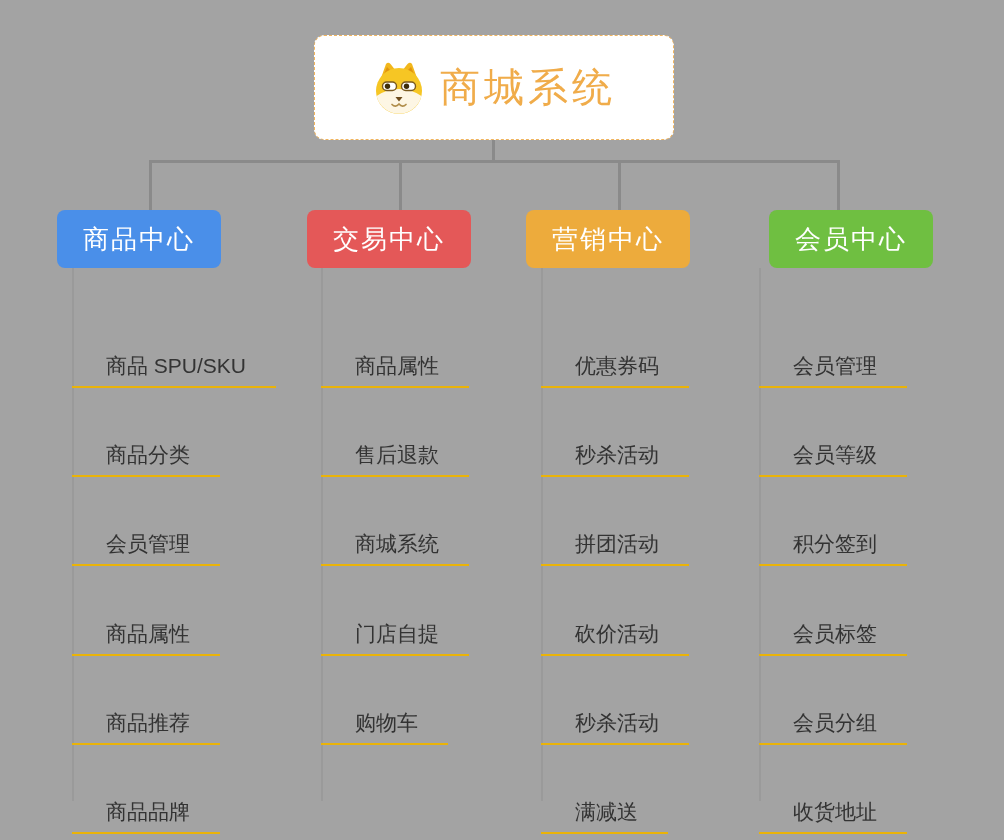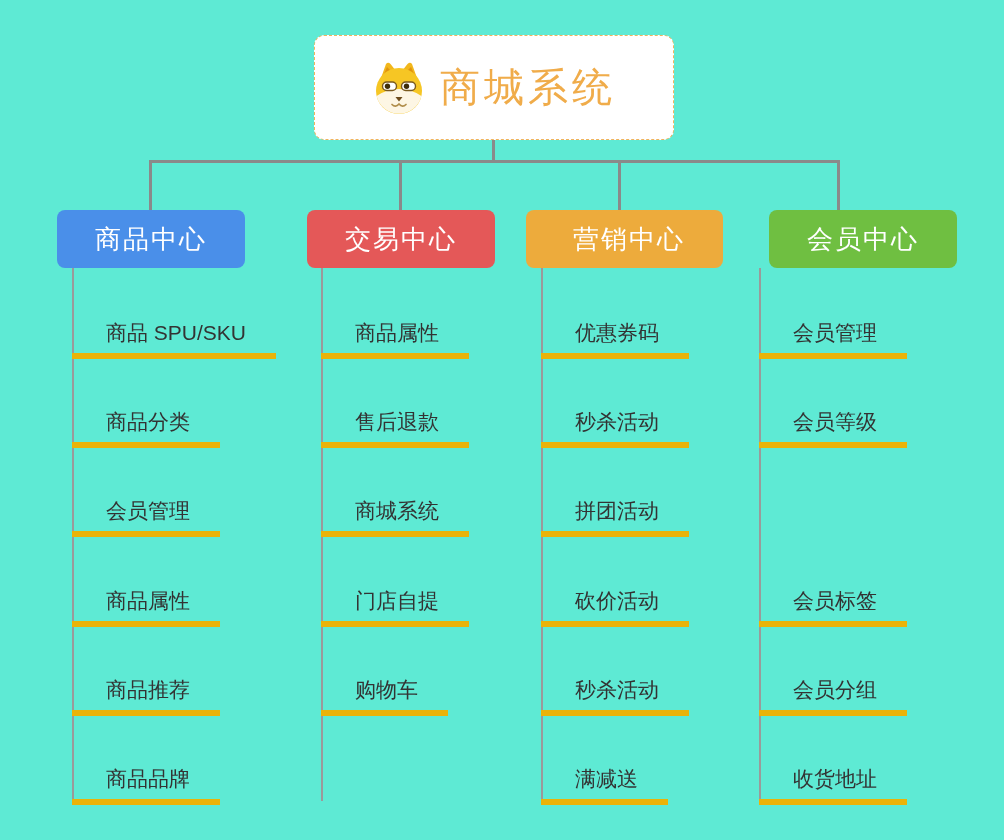--- a/index.html
+++ b/index.html
@@ -4,21 +4,21 @@
 <style>
   html, body { margin: 0; padding: 0; }
   body {
     font-family: "Liberation Sans", "DejaVu Sans", sans-serif;
     background: #f7f8f8;
   }
   .canvas {
     position: relative;
     width: 1004px;
     height: 840px;
-    background: #5eead4;
+    background: #a3a3a3;
     overflow: hidden;
   }
 
   
   .root-node {
     position: absolute;
     left: 314px; top: 35px;
     width: 360px; height: 105px;
     background: #ffffff;
     border: 1px dashed #f0b45e;
@@ -47,21 +47,21 @@
   .drop        { top: 160px; width: 3px; height: 50px; }
   .drop-0 { left: 149px; }
   .drop-1 { left: 399px; }
   .drop-2 { left: 618px; }
   .drop-3 { left: 837px; }
 
   
   .branch-node {
     position: absolute;
     top: 210px;
-    width: 188px; height: 58px;
+    width: 164px; height: 58px;
     border-radius: 8px;
     display: flex;
     align-items: center;
     justify-content: center;
     color: #ffffff;
     font-size: 26px;
     letter-spacing: 2px;
     white-space: nowrap;
     cursor: default;
   }
@@ -88,21 +88,22 @@
     background: #9a9a9a;
   }
   .leaf {
     position: absolute;
     left: 0;
     white-space: nowrap;
     font-size: 21px;
     line-height: 27px;
     color: #333333;
     padding: 0 30px 7px 34px;
-    border-bottom: 6px solid #eab308;
+    border-bottom: 2px solid #eab308;
+    margin-top: 33px;
   }
   .leaf-row-0 { top: 51px; }
   .leaf-row-1 { top: 140px; }
   .leaf-row-2 { top: 229px; }
   .leaf-row-3 { top: 319px; }
   .leaf-row-4 { top: 408px; }
   .leaf-row-5 { top: 497px; }
 </style>
 </head>
 <body>
@@ -133,21 +134,21 @@
   <div class="line drop drop-1"></div>
   <div class="line drop drop-2"></div>
   <div class="line drop drop-3"></div>
 
   <div class="branch-node branch-pos-0" style="background: rgb(74, 143, 233);">
     <span>商品中心</span>
   </div>
   <div class="branch-node branch-pos-1" style="background: rgb(228, 88, 88);">
     <span>交易中心</span>
   </div>
-  <div class="branch-node branch-pos-2" style="background: rgb(237, 171, 60); padding-left: 9px;">
+  <div class="branch-node branch-pos-2" style="background: rgb(237, 171, 60);">
     <span>营销中心</span>
   </div>
   <div class="branch-node branch-pos-3" style="background: rgb(111, 191, 65);">
     <span>会员中心</span>
   </div>
 
   <div class="column col-pos-0">
     <div class="trunk"></div>
     <div class="leaf leaf-row-0">商品 SPU/SKU</div>
     <div class="leaf leaf-row-1">商品分类</div>
@@ -173,18 +174,19 @@
     <div class="leaf leaf-row-2">拼团活动</div>
     <div class="leaf leaf-row-3">砍价活动</div>
     <div class="leaf leaf-row-4">秒杀活动</div>
     <div class="leaf leaf-row-5">满减送</div>
   </div>
 
   <div class="column col-pos-3">
     <div class="trunk"></div>
     <div class="leaf leaf-row-0">会员管理</div>
     <div class="leaf leaf-row-1">会员等级</div>
+    <div class="leaf leaf-row-2">积分签到</div>
     <div class="leaf leaf-row-3">会员标签</div>
     <div class="leaf leaf-row-4">会员分组</div>
     <div class="leaf leaf-row-5">收货地址</div>
   </div>
 
 </div>
 
 </body></html>

